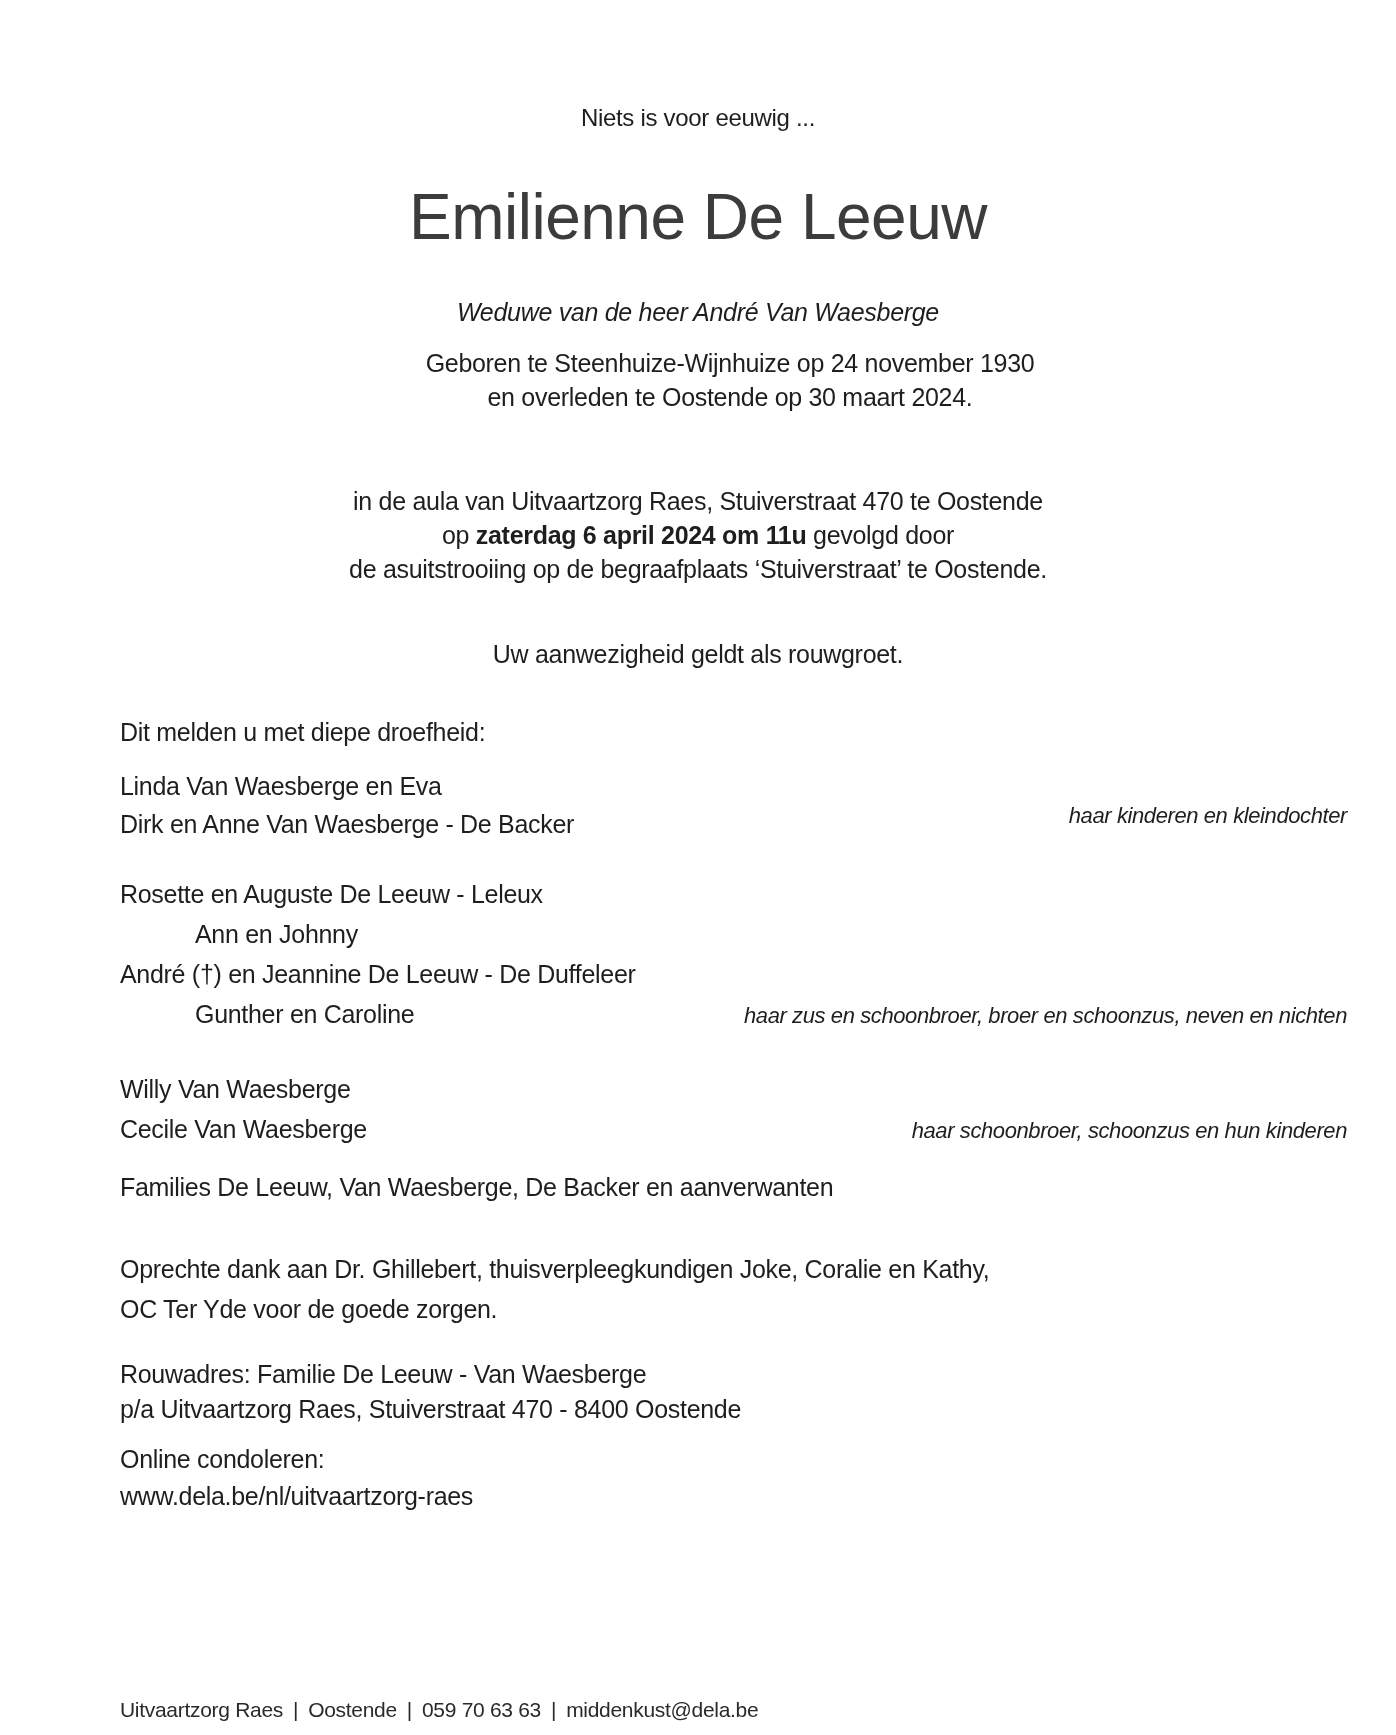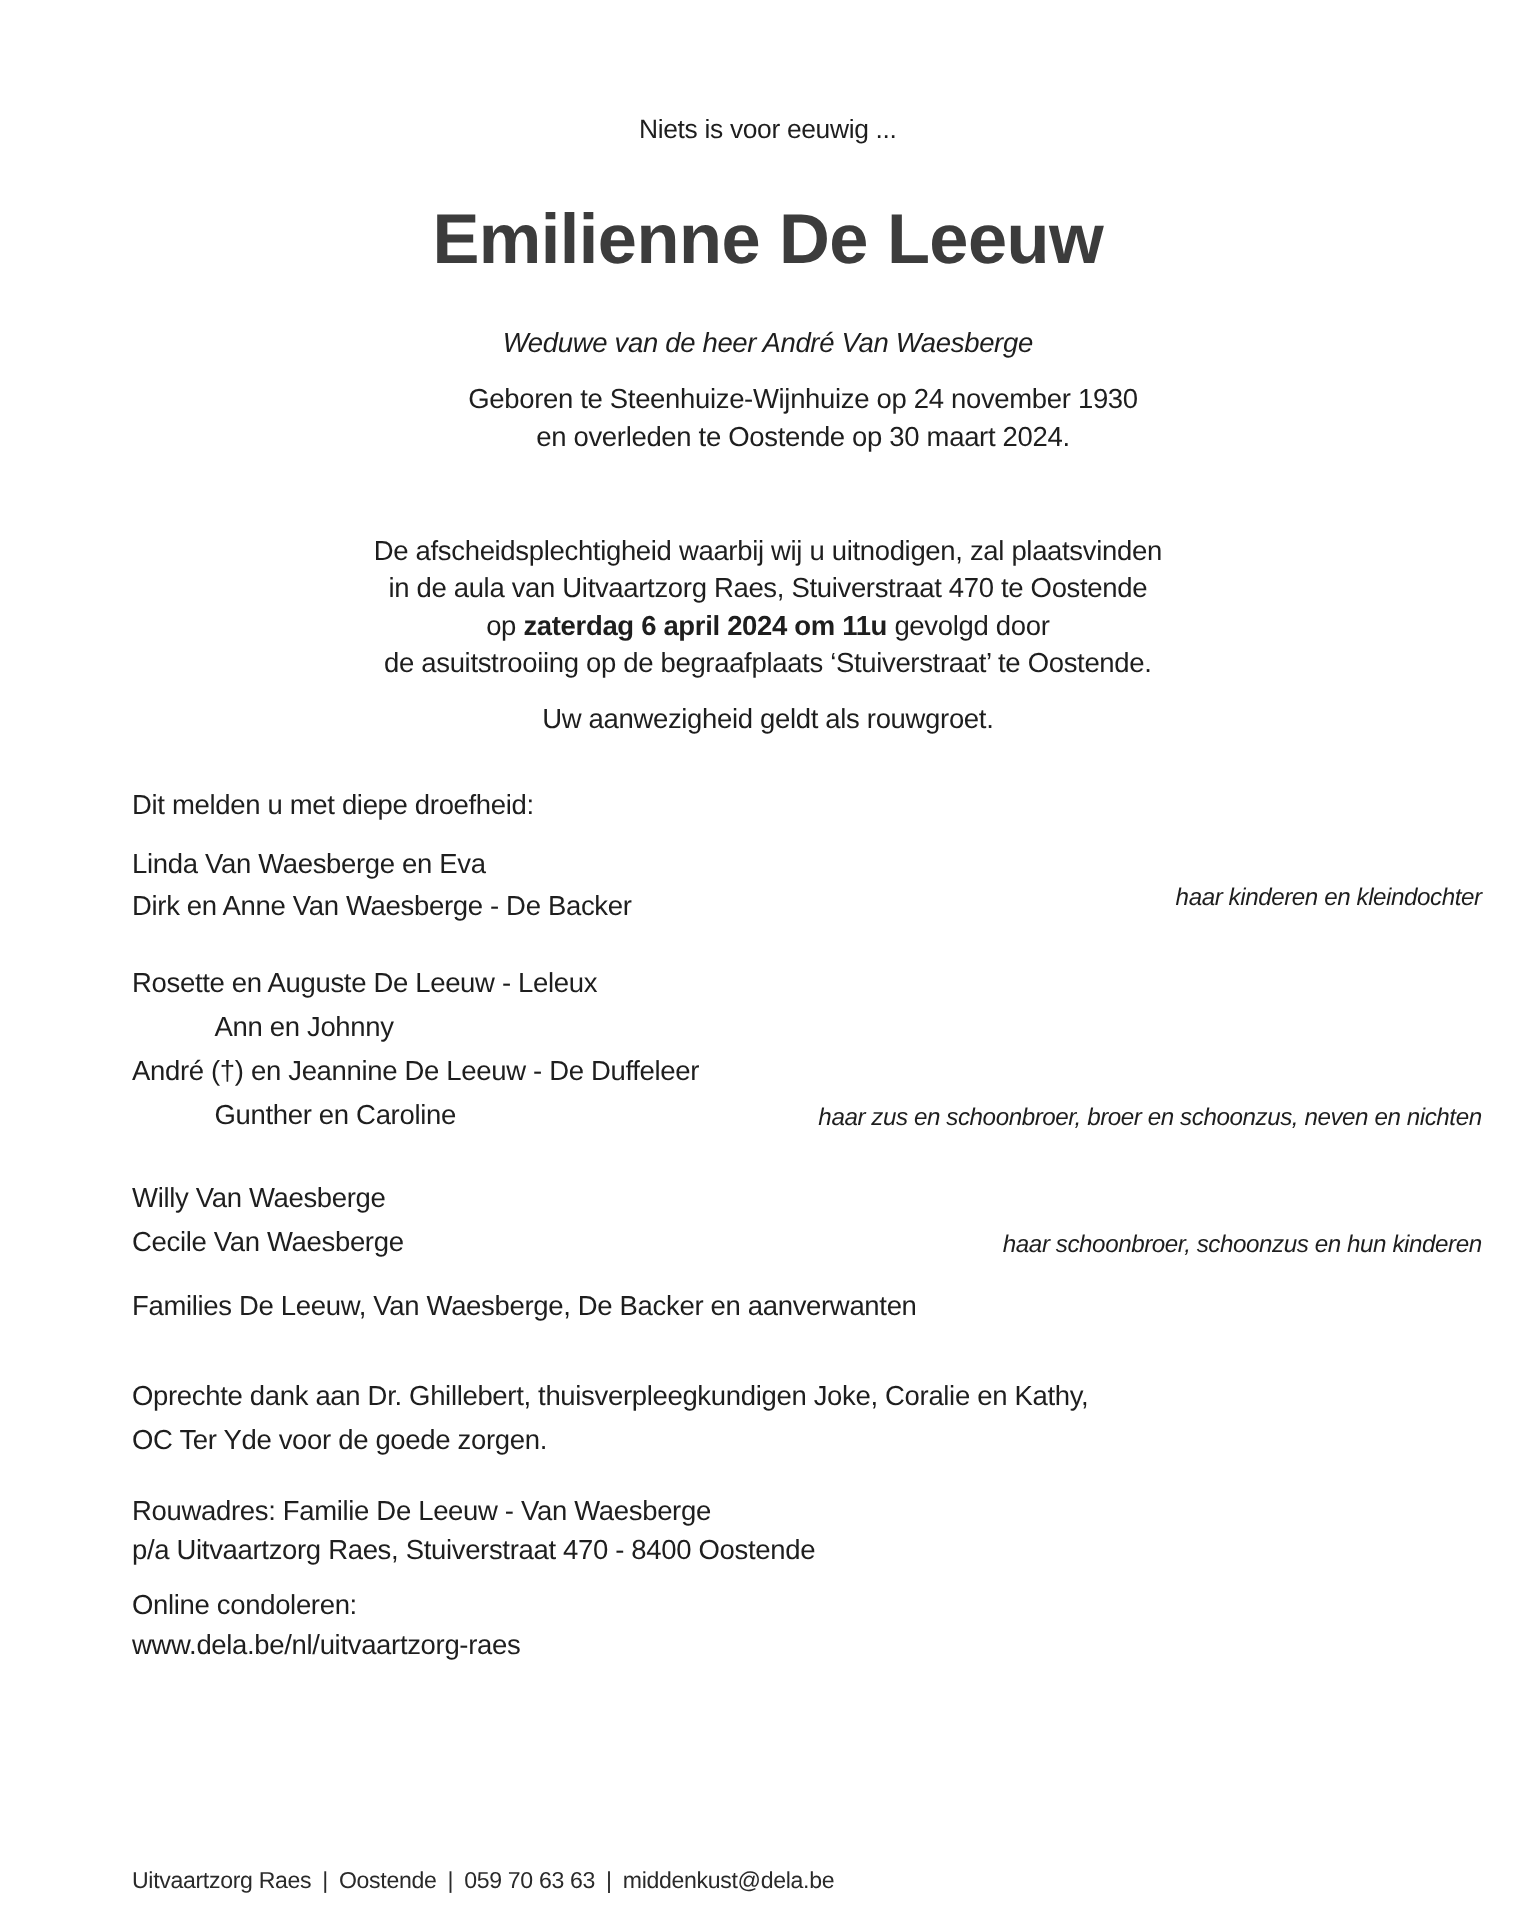--- a/index.html
+++ b/index.html
@@ -3,21 +3,21 @@
   <meta charset="utf-8">
   <style>
     html, body { margin: 0; padding: 0; background: #ffffff; }
     body {
       width: 1396px; height: 1735px; position: relative; overflow: hidden;
       font-family: "Liberation Sans", sans-serif; color: #1e1e1e;
     }
     .abs { position: absolute; white-space: nowrap; }
     .center { left: 0; width: 1396px; text-align: center; }
     .motto { top: 104px; font-size: 24px; letter-spacing: -0.3px; }
-    .title { top: 180px; font-size: 64px; color: #3c3c3c; font-weight: bold; letter-spacing: -0.5px; }
+    .title { top: 180px; font-size: 64px; color: #3c3c3c; font-weight: normal; letter-spacing: -0.5px; }
     .widow { top: 298px; font-size: 25px; font-style: italic; letter-spacing: -0.3px; }
     .birth { top: 346px; font-size: 25px; letter-spacing: -0.3px; line-height: 34px; padding-left: 32px; }
     .ceremony { top: 484px; font-size: 25px; letter-spacing: -0.3px; line-height: 34px; }
     .ceremony b { font-weight: bold; }
     .presence { top: 640px; font-size: 25px; letter-spacing: -0.3px; }
     .left-text { left: 120px; font-size: 25px; letter-spacing: -0.3px; }
     .indent { left: 195px; }
     .caption { right: 49px; font-size: 22px; font-style: italic; letter-spacing: -0.4px; text-align: right; }
     .footer { left: 120px; top: 1654px; font-size: 21px; letter-spacing: -0.3px; color: #2a2a2a; margin-top: 44px; }
     .sep { display: inline-block; margin: 0 10px; }
@@ -27,21 +27,20 @@
 
 <div class="abs center motto">Niets is voor eeuwig ...</div>
 <h1 class="abs center title" style="margin:0">Emilienne De Leeuw</h1>
 <div class="abs center widow">Weduwe van de heer André Van Waesberge</div>
 <div class="abs center birth">
   <div>Geboren te Steenhuize-Wijnhuize op 24 november 1930</div>
   <div>en overleden te Oostende op 30 maart 2024.</div>
 </div>
 
 <div class="abs center ceremony">
-  <div>De afscheidsplechtigheid waarbij wij u uitnodigen, zal plaatsvinden</div>
   <div>in de aula van Uitvaartzorg Raes, Stuiverstraat 470 te Oostende</div>
   <div><span>op </span><b>zaterdag 6 april 2024 om 11u</b><span> gevolgd door</span></div>
   <div>de asuitstrooiing op de begraafplaats ‘Stuiverstraat’ te Oostende.</div>
 </div>
 <div class="abs center presence">Uw aanwezigheid geldt als rouwgroet.</div>
 
 <div class="abs left-text" style="top:718px">Dit melden u met diepe droefheid:</div>
 
 <div class="abs left-text" style="top:772px">Linda Van Waesberge en Eva</div>
 <div class="abs left-text" style="top:810px">Dirk en Anne Van Waesberge - De Backer</div>

